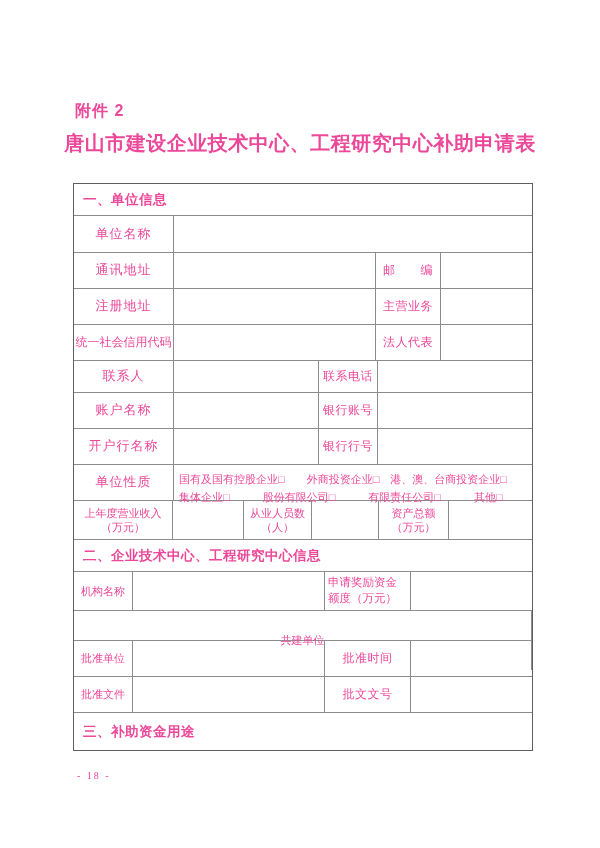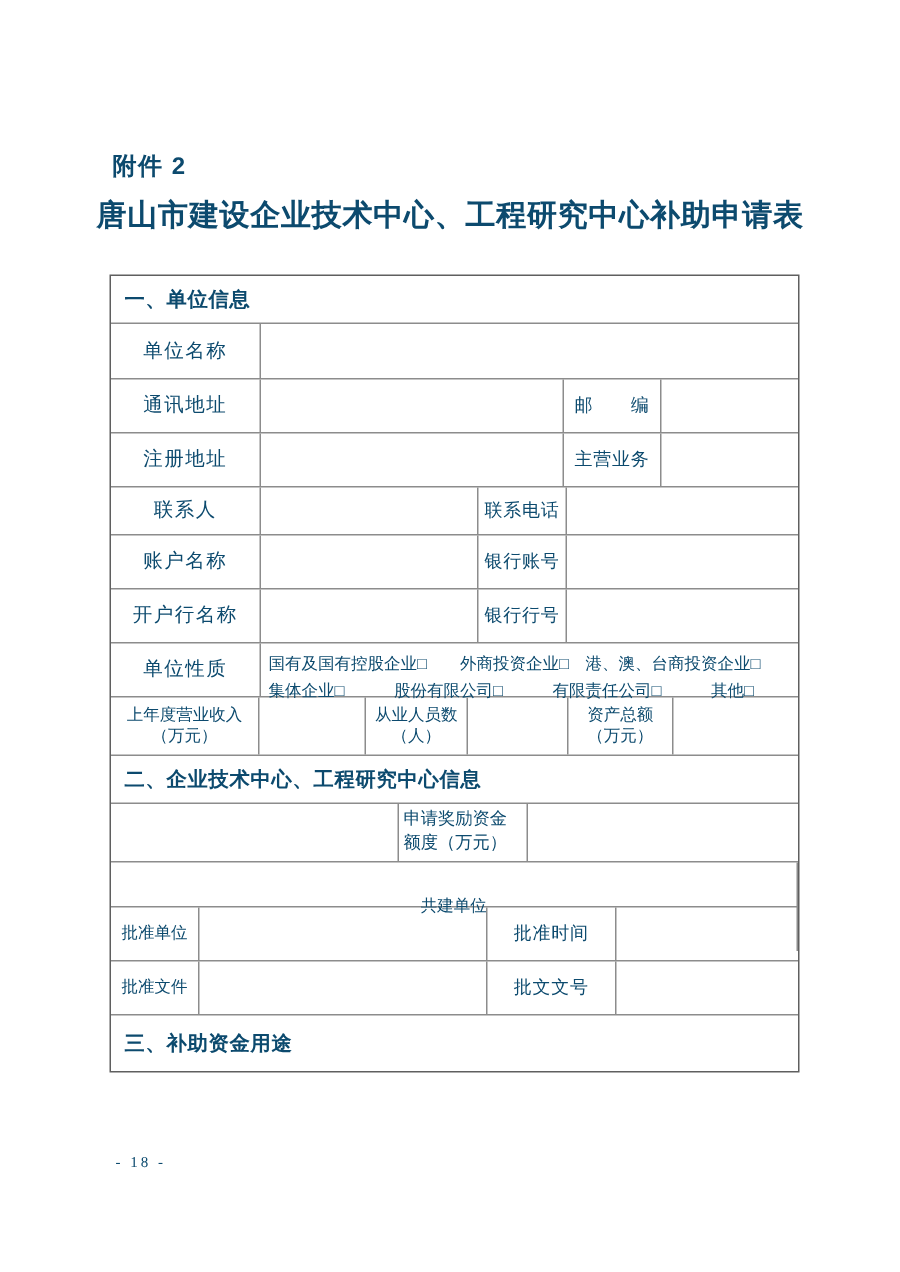--- a/index.html
+++ b/index.html
@@ -1,18 +1,18 @@
 <!DOCTYPE html>
 <html><head>
 <meta charset="utf-8">
 <style>
   html,body{margin:0;padding:0;background:#fff;}
   .page{
     position:relative;width:600px;height:848px;background:#ffffff;
-    font-family:"Liberation Serif","DejaVu Serif",serif;color:#0c4a6e;overflow:hidden;
+    font-family:"Liberation Serif","DejaVu Serif",serif;color:#ec4899;overflow:hidden;
   }
   .attachment{
     position:absolute;left:75px;top:101px;font-size:16px;font-weight:bold;
     font-family:"Liberation Sans","DejaVu Sans",sans-serif;letter-spacing:1px;
   }
   .title{
     position:absolute;left:0;top:130px;width:100%;margin:0;text-align:center;
     font-size:20px;font-weight:bold;letter-spacing:0.5px;
     font-family:"Liberation Serif","DejaVu Serif",serif;
   }
@@ -86,20 +86,26 @@
       <div class="c val grow"></div>
     </div>
 
     <div class="row h35">
       <div class="c lab w100">注册地址</div>
       <div class="c val w202"></div>
       <div class="c lab lab-mid w65">主营业务</div>
       <div class="c val grow"></div>
     </div>
 
+    <div class="row h35">
+      <div class="c lab lab-credit w100">统一社会信用代码</div>
+      <div class="c val w202"></div>
+      <div class="c lab lab-mid w65">法人代表</div>
+      <div class="c val grow"></div>
+    </div>
 
     <div class="row h31">
       <div class="c lab w100">联系人</div>
       <div class="c val w145"></div>
       <div class="c lab lab-mid w59">联系电话</div>
       <div class="c val grow"></div>
     </div>
 
     <div class="row h35">
       <div class="c lab w100">账户名称</div>
@@ -133,20 +139,21 @@
       <div class="c lab lab-sm pre w70">资产总额
 （万元）</div>
       <div class="c val grow"></div>
     </div>
 
     <div class="row h31">
       <div class="c sec grow">二、企业技术中心、工程研究中心信息</div>
     </div>
 
     <div class="row h38">
+      <div class="c lab lab-sm w59">机构名称</div>
       <div class="c val w192"></div>
       <div class="c reward-lab w86">申请奖励资金额度（万元）</div>
       <div class="c val grow"></div>
     </div>
 
     <div class="row h29">
       <div class="c lab lab-sm w59">共建单位</div>
       <div class="c val grow"></div>
     </div>
 

